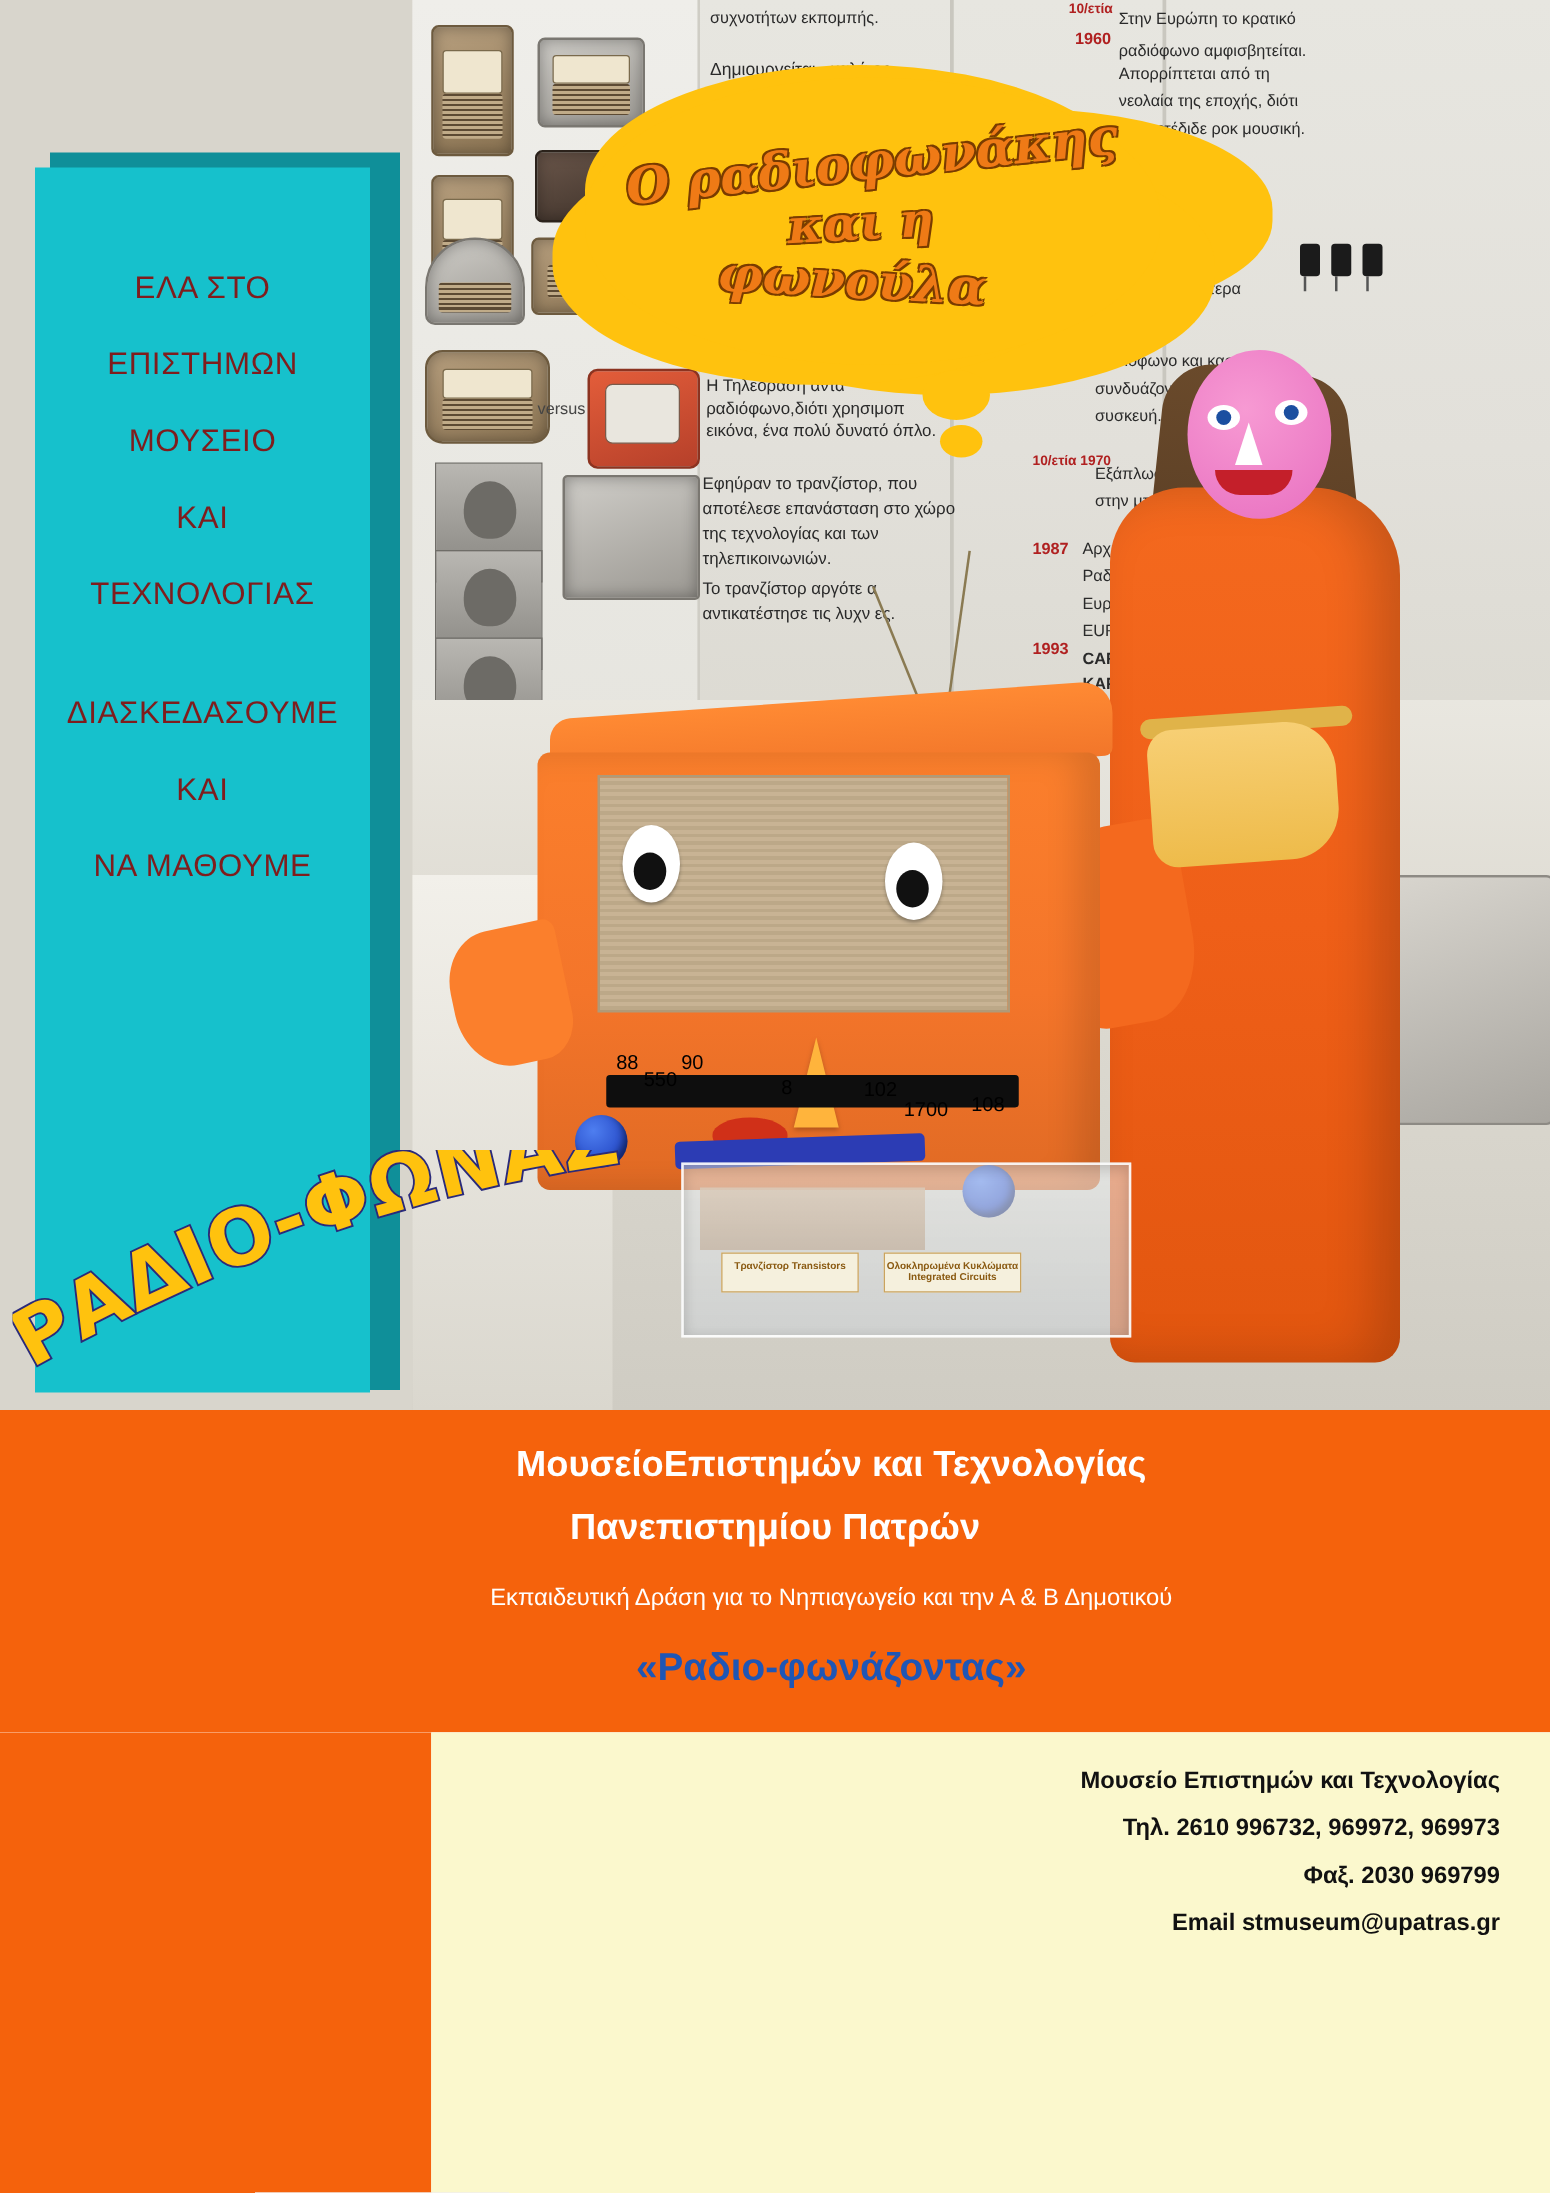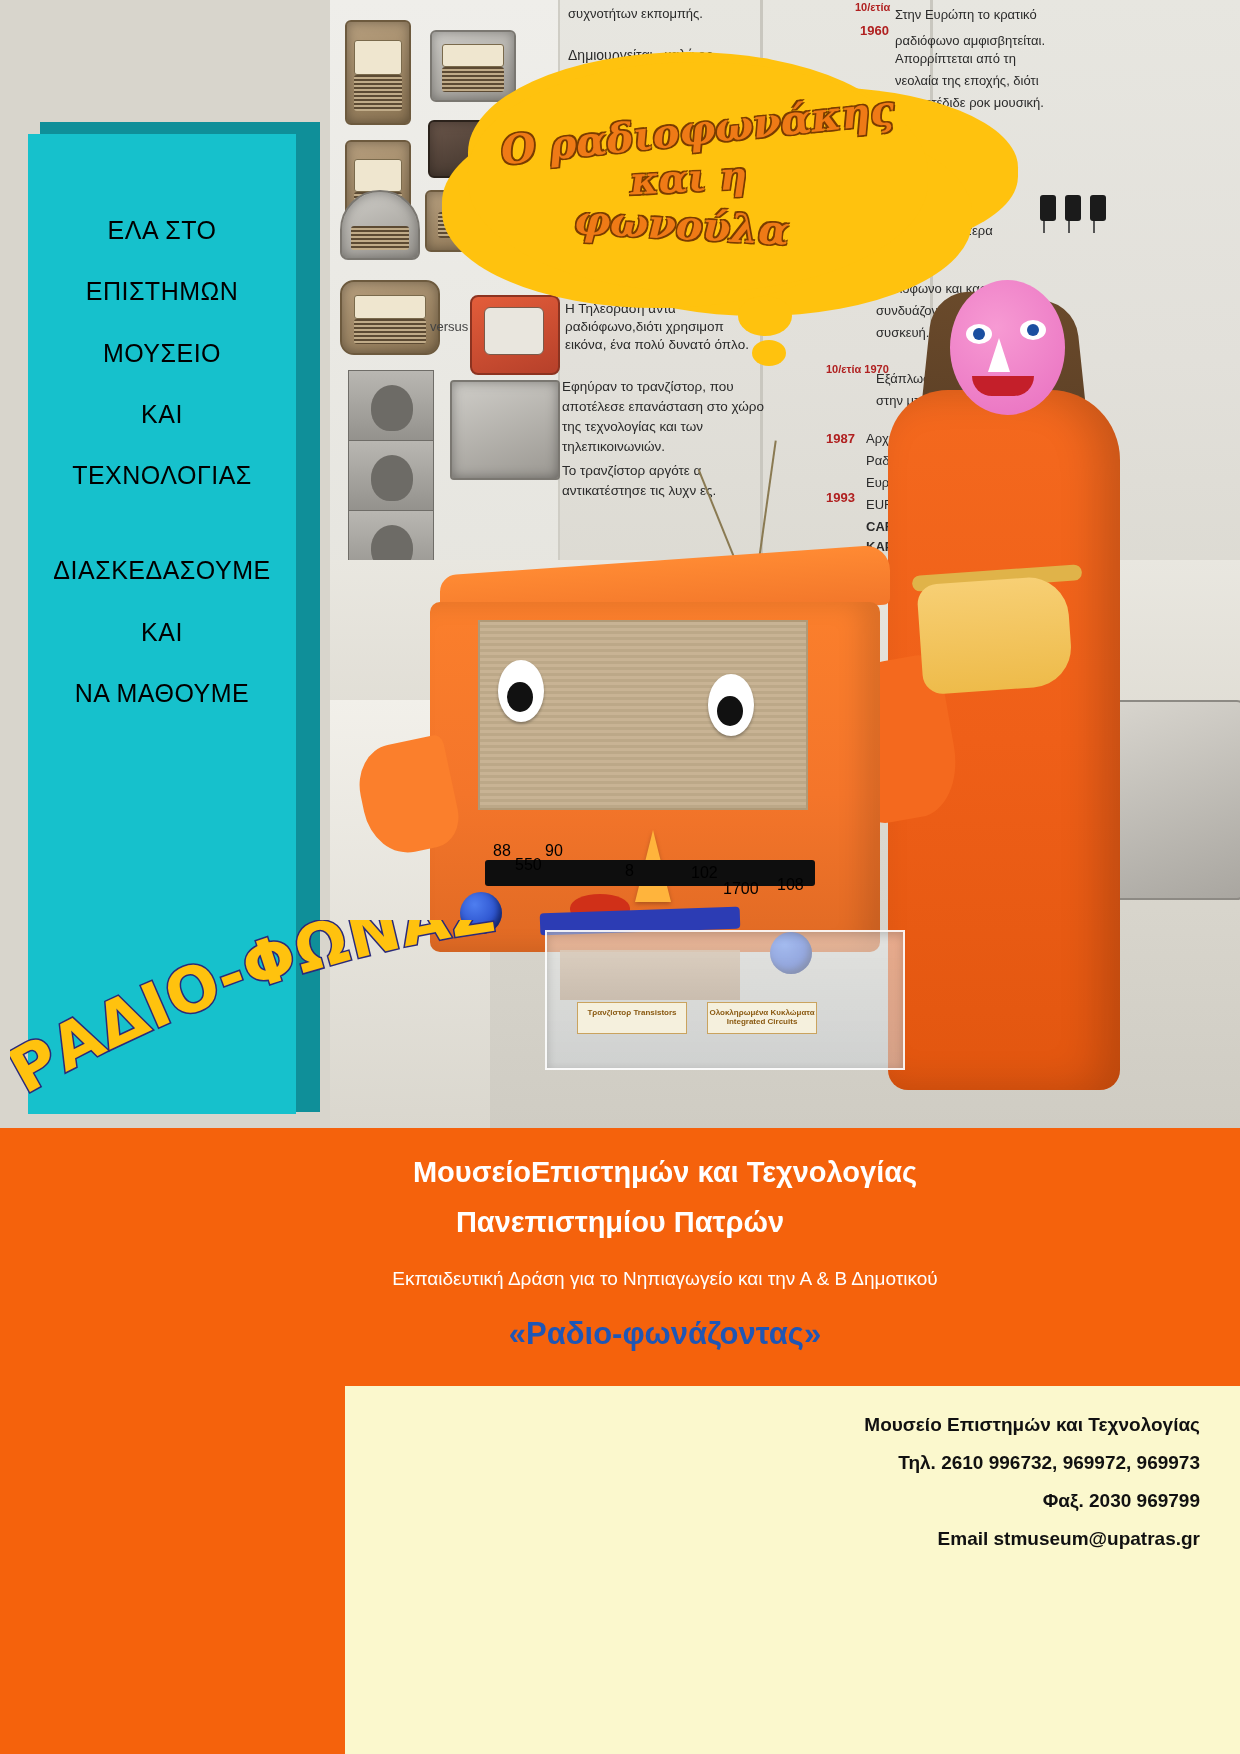--- a/index.html
+++ b/index.html
@@ -290,21 +290,21 @@
   .teal-shadow{
     position:absolute;left:40px;top:122px;width:280px;height:990px;
     background:#0f8f99;
   }
   .teal-panel{
     position:absolute;left:28px;top:134px;width:268px;height:980px;
     background:#16c1cc;
   }
   .teal-text{
     position:absolute;left:28px;top:200px;width:268px;
-    text-align:center;color:#000000;font-size:25px;line-height:2.45;
+    text-align:center;color:#7f1d1d;font-size:25px;line-height:2.45;
     letter-spacing:.5px;
   }
   .teal-text .gap{ display:block;height:34px; }
 
   
   .wordart{
     position:absolute;left:10px;top:920px;width:520px;height:200px;
     pointer-events:none;
   }
   .wordart svg text{
@@ -441,21 +441,21 @@
     <div class="wall-text year-tag" style="left:826px;top:362px;font-size:11px;">10/ετία 1970</div>
     <div class="wall-text" style="left:876px;top:370px;font-size:13px;">Εξάπλωση των ραδ</div>
     <div class="wall-text" style="left:876px;top:392px;font-size:13px;">στην μπάντα των</div>
 
     <div class="wall-text year-tag" style="left:826px;top:430px;font-size:13px;">1987</div>
     <div class="wall-text" style="left:866px;top:430px;font-size:13px;">Αρχή έρευνας για</div>
     <div class="wall-text" style="left:866px;top:452px;font-size:13px;">Ραδιόφωνο, στ</div>
     <div class="wall-text" style="left:866px;top:474px;font-size:13px;">Ευρωπαϊκό Π</div>
     <div class="wall-text" style="left:866px;top:496px;font-size:13px;">EUREKA.</div>
 
-    <div class="wall-text year-tag" style="left:826px;top:489px;font-size:13px;">1993</div>
+    <div class="wall-text year-tag" style="left:826px;top:510px;font-size:13px;">1993</div>
     <div class="wall-text" style="left:866px;top:518px;font-size:13px;font-weight:bold;">CARL MALAM</div>
     <div class="wall-text" style="left:866px;top:538px;font-size:13px;font-weight:bold;">ΚΑΡΛ ΜΑΛ</div>
     <div class="wall-text" style="left:866px;top:558px;font-size:13px;">1959-</div>
 
     <div class="table-surface"></div>
     <div class="table-edge"></div>
 
     <div class="bg-radio"></div>
 
     <div class="doll">

